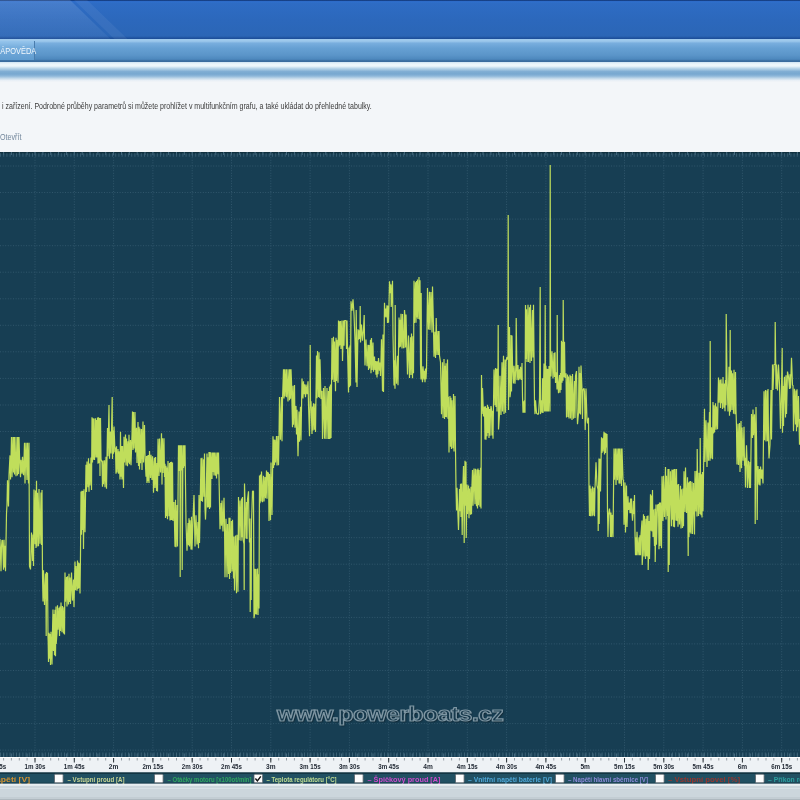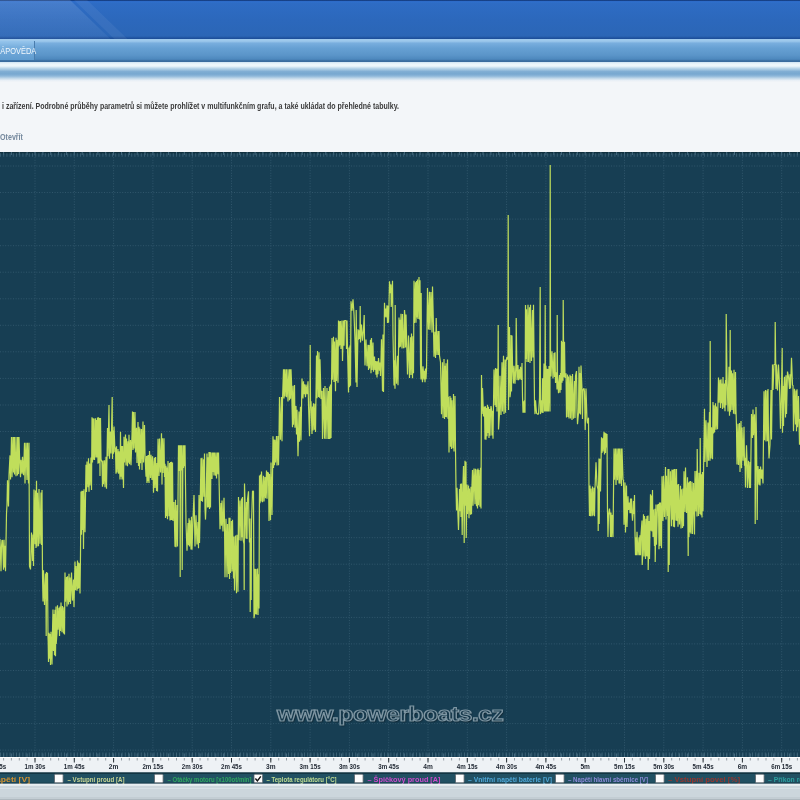--- a/index.html
+++ b/index.html
@@ -11,21 +11,21 @@
 #titlebar .streak2{position:absolute;left:74px;top:0;width:13px;height:40px;
 background:rgba(255,255,255,0.06);transform:skewX(46deg);transform-origin:left top;}
 #menubar{position:absolute;left:0;top:39px;width:800px;height:23px;
 background:linear-gradient(180deg,#9ec9ec 0%,#9ec9ec 9%,#79aede 18%,#66a0d3 40%,#5b95c9 70%,#4d88bd 88%,#3a6b9e 95%,#3a6b9e 100%);}
 #menuitem{position:absolute;left:0;top:1.5px;width:34px;height:19.5px;
 background:linear-gradient(180deg,#96c5ec 0%,#7ab0de 30%,#5f9bcf 100%);
 border-right:1px solid #4a7dad;}
 #menuitem span{position:absolute;left:-5px;top:4.5px;font-size:9.5px;color:#f0f7fd;transform:scaleX(0.78);transform-origin:left top;white-space:nowrap;}
 #band{position:absolute;left:0;top:62px;width:800px;height:20px;
 background:linear-gradient(180deg,#cfe3f2 0%,#ecf5fb 10%,#eef6fb 20%,#b5d2e8 33%,#7fadd3 48%,#78a8d0 60%,#8db7d9 70%,#c2d8ea 82%,#e8eff6 92%,#f2f5f8 100%);}
-#content{position:absolute;left:0;top:82px;width:684px;height:70px;background:#f3f6f9;font-weight:bold;}
+#content{position:absolute;left:0;top:82px;width:684px;height:70px;background:#f3f6f9;}
 #content .txt{position:absolute;left:2px;top:19px;font-size:9px;color:#3a3a3a;transform:scaleX(0.78);transform-origin:left top;white-space:nowrap;}
 #content .lnk{position:absolute;left:0px;top:49px;font-size:9.5px;color:#74889d;transform:scaleX(0.75);transform-origin:left top;}
 #chartwrap{position:absolute;left:0;top:152px;width:800px;height:648px;}
 .axislab{font-size:8px;font-weight:bold;fill:#1d2530;}
 .leg{font-size:8px;font-weight:bold;}
 #wm{position:absolute;left:277px;top:703px;width:240px;height:32px;
 font-size:24.5px;font-weight:bold;letter-spacing:-0.4px;color:#17394c;
 -webkit-text-stroke:1.4px #7e96a3;text-shadow:1px 1px 2px rgba(0,0,0,0.55),-1px -1px 1px rgba(195,215,226,0.22);
 transform:scaleY(0.84);transform-origin:top left;}
 </style></head><body>

